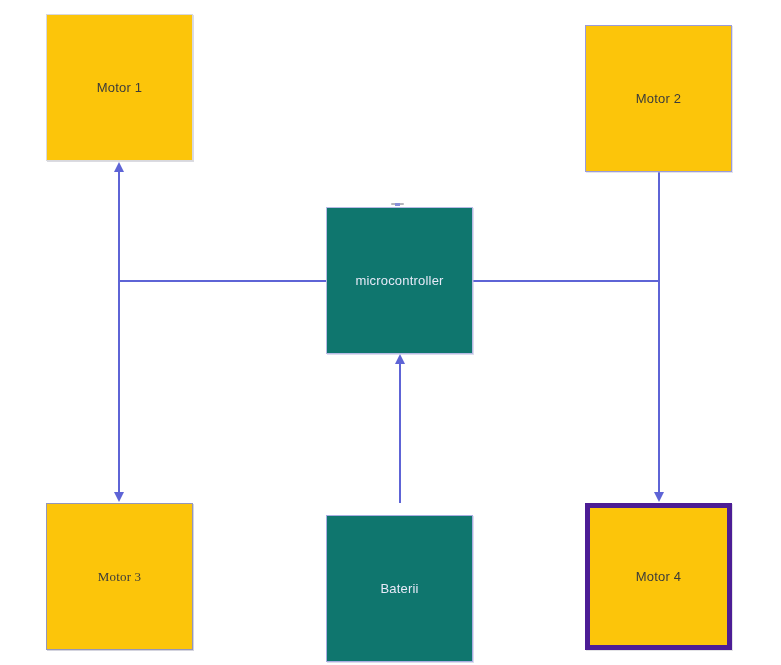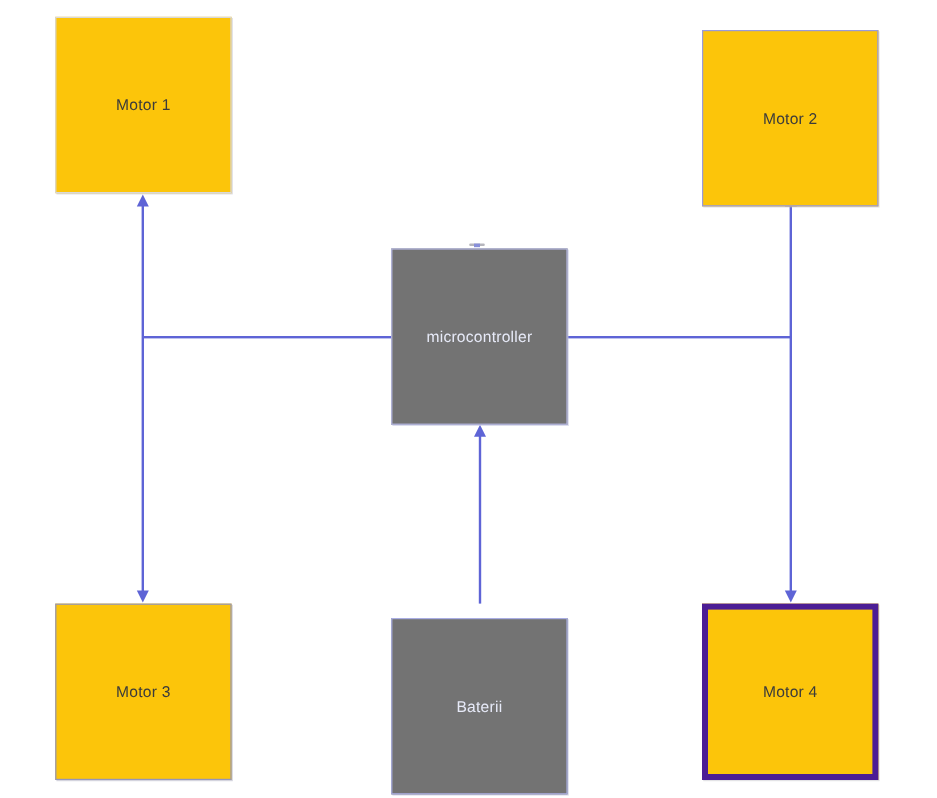--- a/index.html
+++ b/index.html
@@ -27,26 +27,26 @@
   }
   .node .label {
     font-size: 13px;
     letter-spacing: 0.2px;
   }
   .motor {
     background: #FCC50A;
     color: #3B3B3B;
   }
   .controller {
-    background: #737373;
+    background: #0f766e;
     color: #E7EAF8;
   }
   #motor1 { left: 46px;  top: 14px;  border: 1px solid #D8D8DC; box-shadow: 1px 1px 0 rgba(190,190,200,0.55); }
   #motor2 { left: 585px; top: 14px;  border: 1px solid #9A9BDA; box-shadow: 1px 1px 0 rgba(190,190,210,0.45); margin-top: 11px; }
-  #motor3 { left: 46px;  top: 503px; border: 1px solid #9496BA; box-shadow: 1px 1px 0 rgba(170,170,190,0.5); }
+  #motor3 { left: 46px;  top: 503px; border: 1px solid #9496BA; box-shadow: 1px 1px 0 rgba(170,170,190,0.5); font-family: Liberation Serif, serif; }
   #motor4 { left: 585px; top: 503px; border: 5px solid #4c1d95; box-shadow: 1px 1px 0 rgba(200,200,205,0.5); }
   #microcontroller { left: 326px; top: 207px; border: 1px solid #B7BAE5; box-shadow: 1px 1px 0 rgba(185,188,220,0.5); }
   #battery         { left: 326px; top: 503px; border: 1px solid #A9ADE2; box-shadow: 1px 1px 0 rgba(185,188,220,0.5); margin-top: 12px; }
 
   .conn-line {
     position: absolute;
     background: #5E64D6;
   }
   .v-line { width: 2px; }
   .h-line { height: 2px; }

